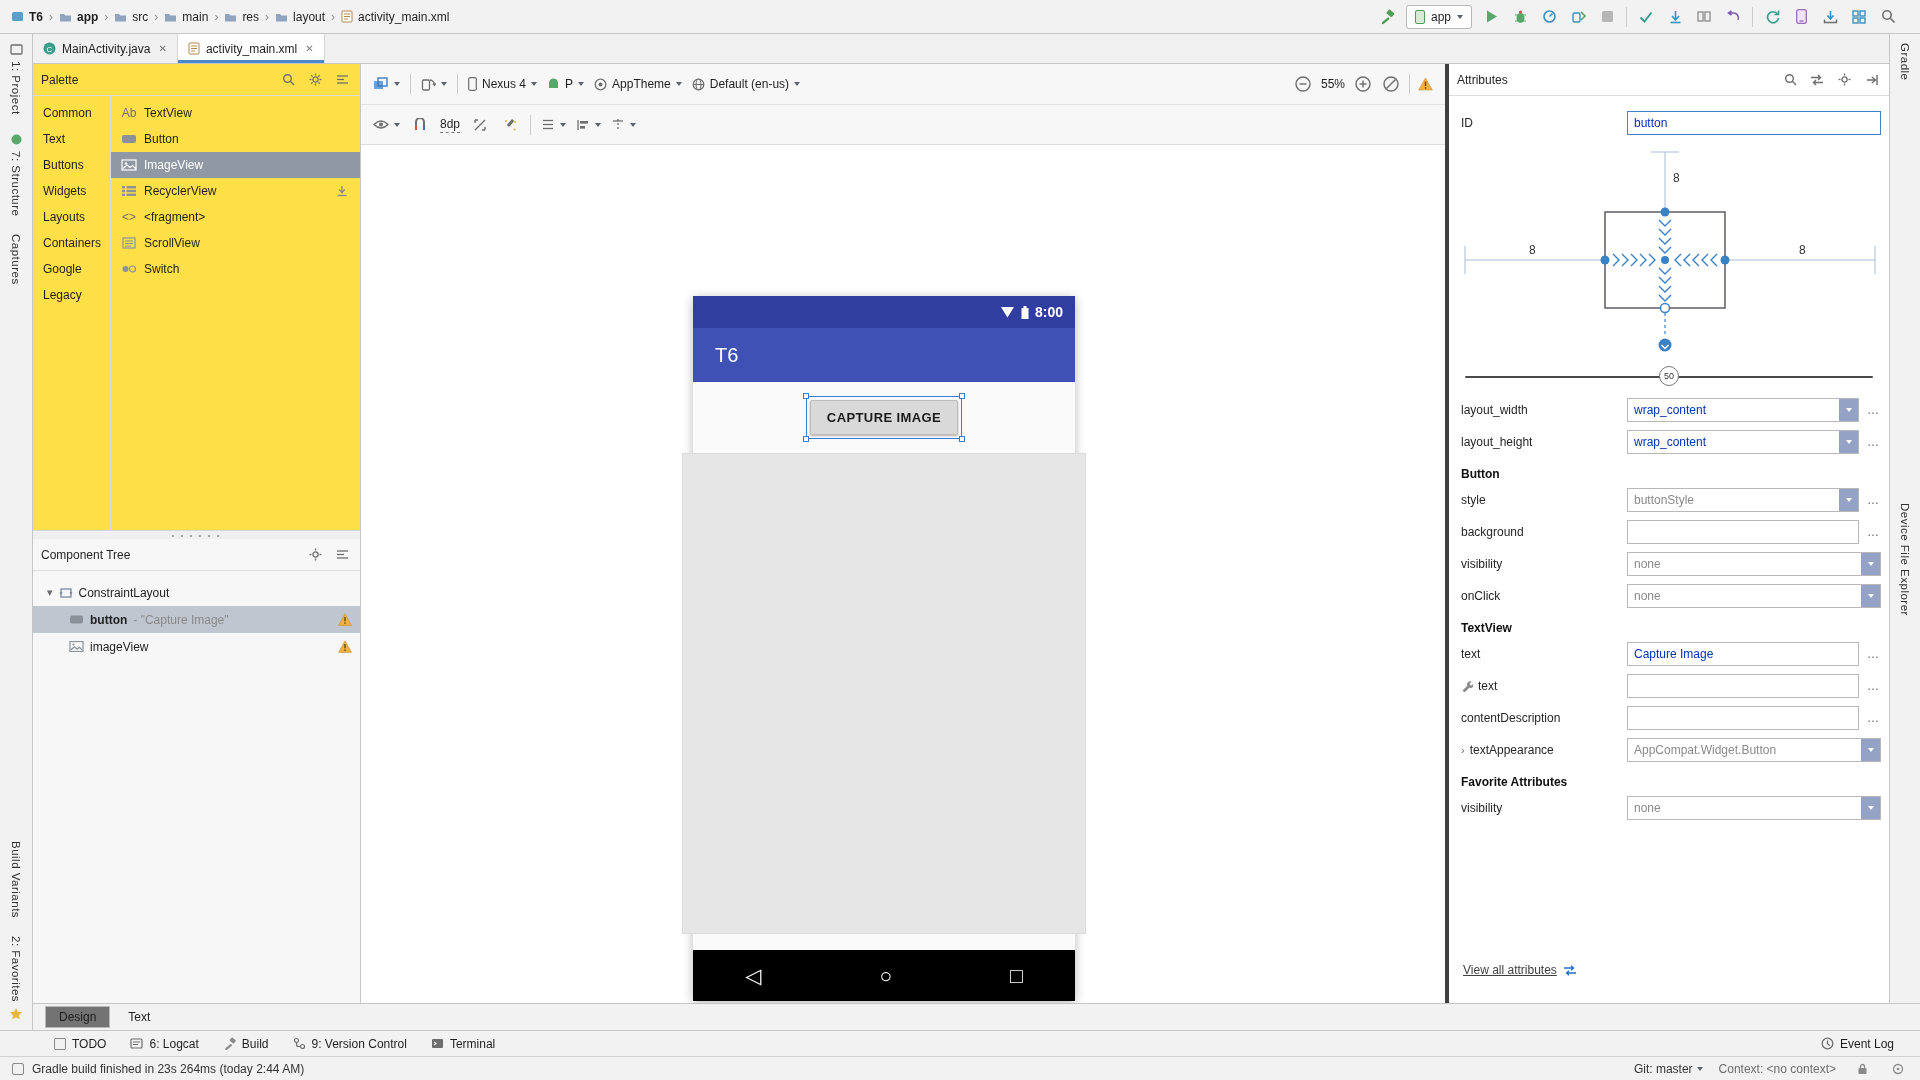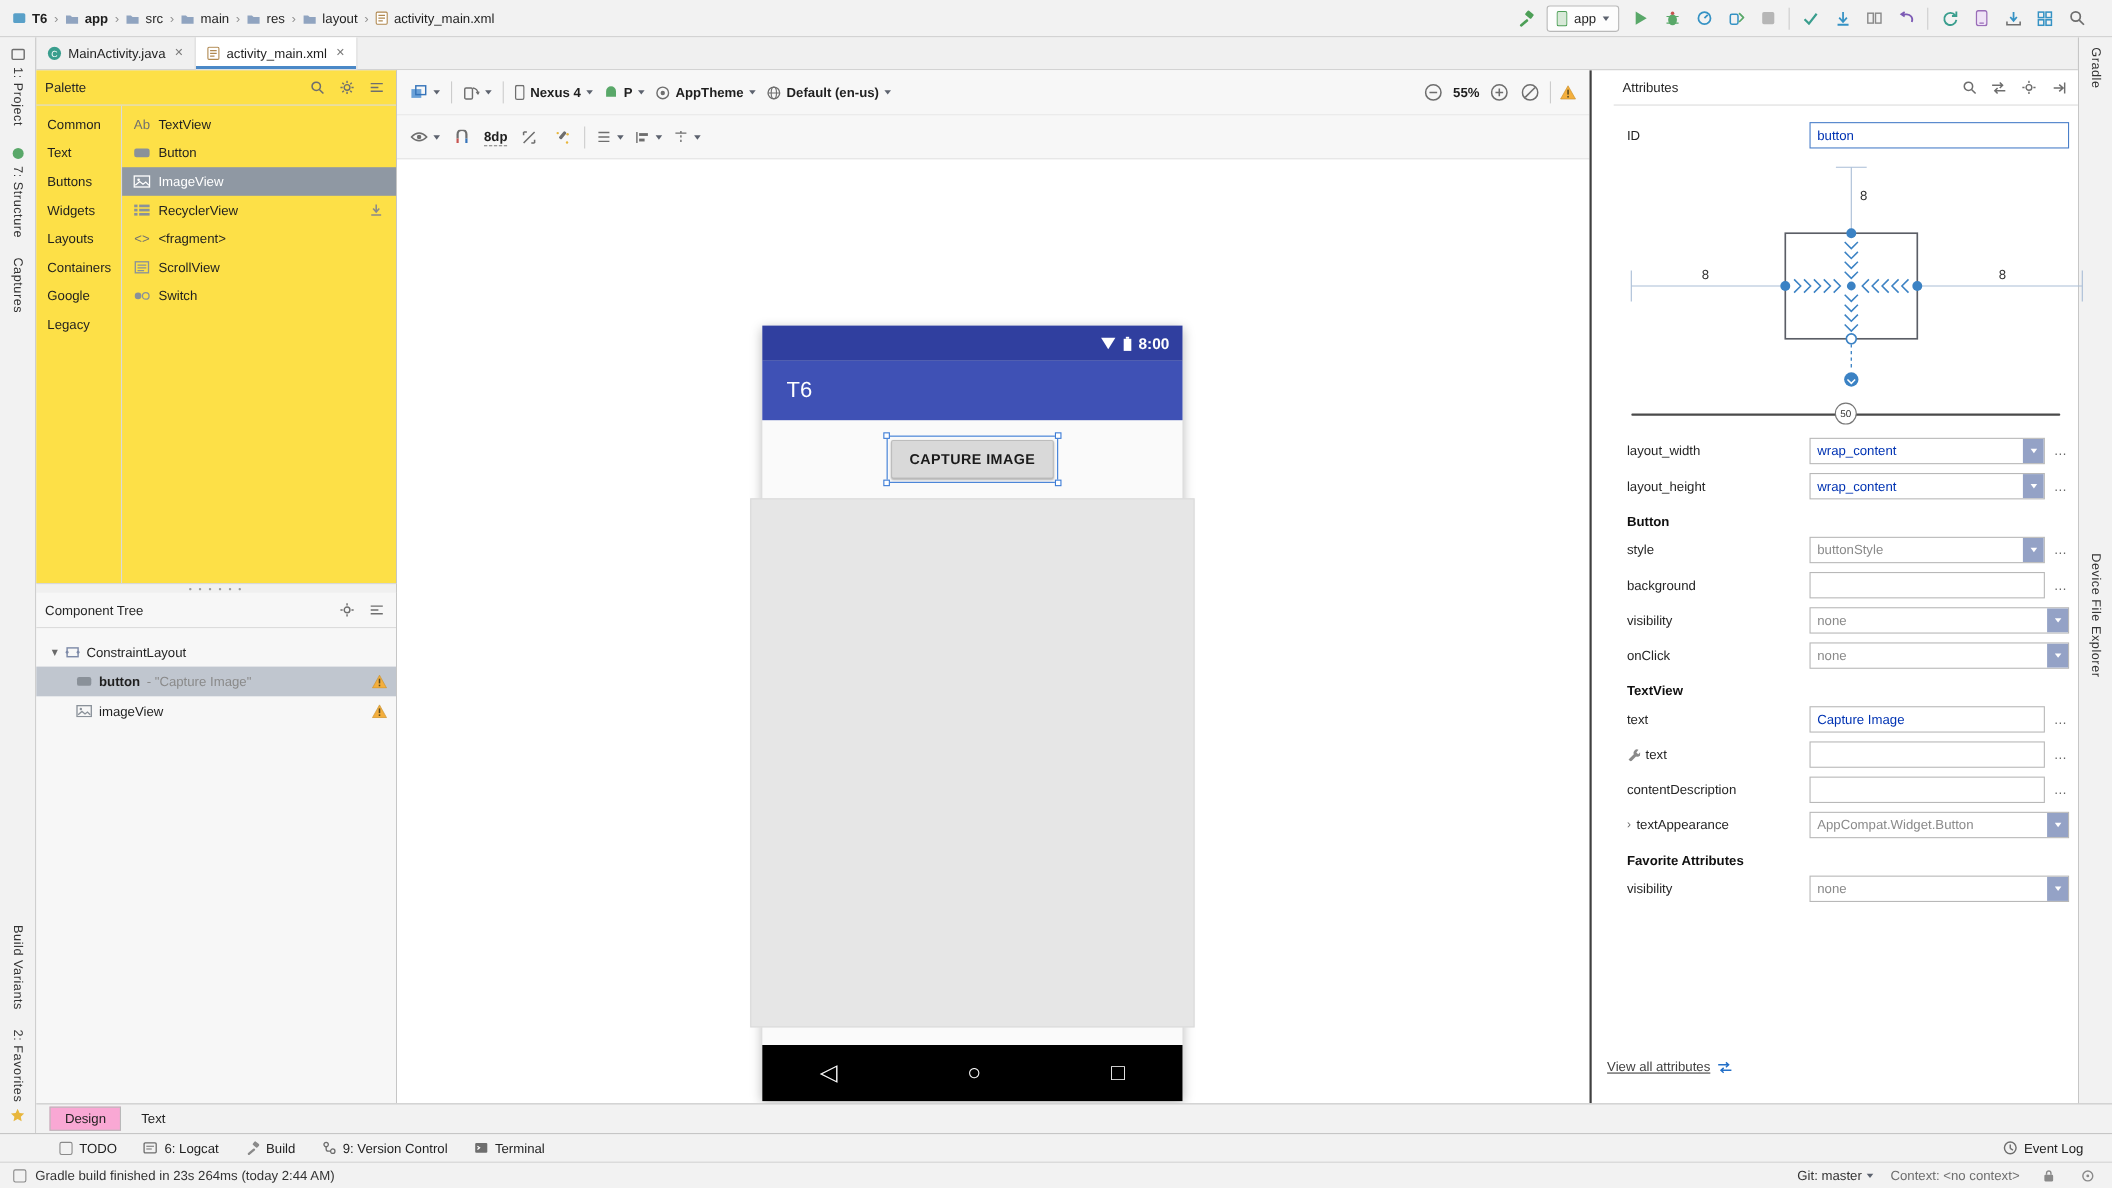--- a/index.html
+++ b/index.html
@@ -54,63 +54,63 @@
   .ctree { left:33px; top:539px; width:328px; height:464px; background:#f7f7f7; border-right:1px solid #c6c6c6; display:flex; flex-direction:column; }
   .tree-rows { padding-top:8px; }
   .tree-row { height:27px; display:flex; align-items:center; gap:6px; padding-right:8px; }
   .tree-row.selected { background:#c0c6cf; }
   .tree-suffix { color:#8a8a8a; }
   .tree-spacer { flex:1; }
   .tw { color:#6a6a6a; font-size:11px; }
 
   
   .design { left:361px; top:64px; width:1084px; height:939px; background:#ffffff; display:flex; flex-direction:column; }
-  .dtb { background:#f7f7f7; display:flex; align-items:center; padding:0 12px; gap:10px;font-weight:bold; }
+  .dtb { background:#f7f7f7; display:flex; align-items:center; padding:0 12px; gap:10px; }
   .dtb1 { height:41px; border-bottom:1px solid #e3e3e3; }
   .dtb2 { height:40px; border-bottom:1px solid #dcdcdc; }
   .dtb-group { display:flex; align-items:center; gap:5px; }
   .dtb-right { margin-left:auto; display:flex; align-items:center; gap:8px; }
   .underline-dot { border-bottom:1px dashed #7a7a7a; padding-bottom:1px; }
   .canvas { flex:1; position:relative; background:#ffffff; }
 
   
   .phone { position:absolute; left:332px; top:151px; width:382px; height:705px; background:#fafafa; box-shadow:0 2px 10px rgba(0,0,0,.28); display:flex; flex-direction:column; }
   .p-status { height:32px; background:#303F9F; display:flex; align-items:center; justify-content:flex-end; gap:6px; padding:0 12px; color:#fff; font-size:14px; font-weight:bold; }
   .p-action { height:54px; background:#3F51B5; color:#fff; display:flex; align-items:center; padding:0 22px; font-size:20px; }
   .p-content { flex:1; display:flex; flex-direction:column; align-items:center; }
   .sel-wrap { position:relative; margin-top:14px; border:1.5px solid #3a7bd5; padding:3px; }
   .handle { position:absolute; width:6px; height:6px; background:#fff; border:1.5px solid #3a7bd5; }
   .h-tl { left:-4px; top:-4px; } .h-tr { right:-4px; top:-4px; } .h-bl { left:-4px; bottom:-4px; } .h-br { right:-4px; bottom:-4px; }
   .p-button { background:#d9d9d9; border:1px solid #bdbdbd; border-radius:2px; box-shadow:0 1px 2px rgba(0,0,0,.3); padding:9px 16px; font-size:13px; font-weight:bold; letter-spacing:.4px; color:#1a1a1a; }
   .p-image { width:404px; height:481px; margin-top:14px; background:#e6e6e6; border:1px solid #dadada; }
   .p-nav { height:51px; background:#000; display:flex; align-items:center; justify-content:center; gap:118px; color:#fff; font-size:21px; }
 
   
-  .attrs { left:1445px; top:64px; width:444px; height:939px; background:#ffffff; border-left:2px solid #404040;padding-left:20px; }
+  .attrs { left:1445px; top:64px; width:444px; height:939px; background:#ffffff; border-left:4px solid #404040; }
   .arow { display:flex; align-items:center; height:26px; margin:6px 8px 6px 12px; gap:6px; }
   .alabel { width:160px; color:#262626; display:flex; align-items:center; gap:5px; }
   .actrl { flex:1; display:flex; align-items:center; height:24px; border:1px solid #b8b8b8; background:#fff; padding:0 22px 0 6px; position:relative; overflow:hidden; }
   .actrl.focused { border:1.5px solid #4a7fc9; }
   .actrl.plain { padding-right:6px; }
   .combo-btn { position:absolute; right:0; top:0; bottom:0; width:19px; background:#94a2c6; display:flex; align-items:center; justify-content:center; }
   .combo-btn::after { content:""; border-left:3.5px solid transparent; border-right:3.5px solid transparent; border-top:4.5px solid #ffffff; }
   .dots { width:16px; color:#666; text-align:center; }
   .val-blue { color:#0033b3; }
   .val-gray { color:#8a8a8a; }
   .sec-h { font-weight:bold; margin:12px 0 2px 12px; color:#101010; }
   .cw-wrap { margin:2px 6px 0; }
   .bias { position:relative; height:28px; margin:0 16px 6px; }
   .bias-line { position:absolute; left:0; right:0; top:13px; height:2px; background:#4a4a4a; border-radius:2px; }
   .bias-knob { position:absolute; left:50%; top:3px; transform:translateX(-50%); width:20px; height:20px; border-radius:50%; background:#fff; border:1px solid #777; font-size:9px; display:flex; align-items:center; justify-content:center; color:#333; }
   .view-all { position:absolute; left:14px; bottom:26px; color:#404040; text-decoration:underline; display:flex; align-items:center; gap:6px; }
 
   
   .bottom-tabs { left:33px; top:1003px; width:1887px; height:27px; background:#f2f2f2; border-top:1px solid #c6c6c6; display:flex; align-items:center; padding-left:12px; gap:4px; }
   .btab { padding:3px 13px; border:1px solid transparent; }
-  .btab.active { background:#f9a8d4; border-color:#b9b9b9; }
+  .btab.active { background:#737373; border-color:#b9b9b9; }
   .statusbar { left:0; top:1030px; width:1920px; height:26px; background:#f2f2f2; border-top:1px solid #c6c6c6; display:flex; align-items:center; padding:0 14px 0 42px; }
   .sb-item { display:flex; align-items:center; gap:6px; padding:0 12px; }
   .sb-right { margin-left:auto; display:flex; align-items:center; gap:6px; }
   .messagebar { left:0; top:1056px; width:1920px; height:24px; background:#f2f2f2; border-top:1px solid #d2d2d2; display:flex; align-items:center; padding:0 12px; gap:8px; color:#333; }
   .mb-right { margin-left:auto; display:flex; align-items:center; gap:16px; }
   .mb-chip { display:flex; align-items:center; gap:4px; }
 
   .mini-sq { width:12px; height:12px; border:1px solid #8a8a8a; border-radius:2px; display:inline-block; }
   .gray { color:#6e6e6e; }
 </style>

